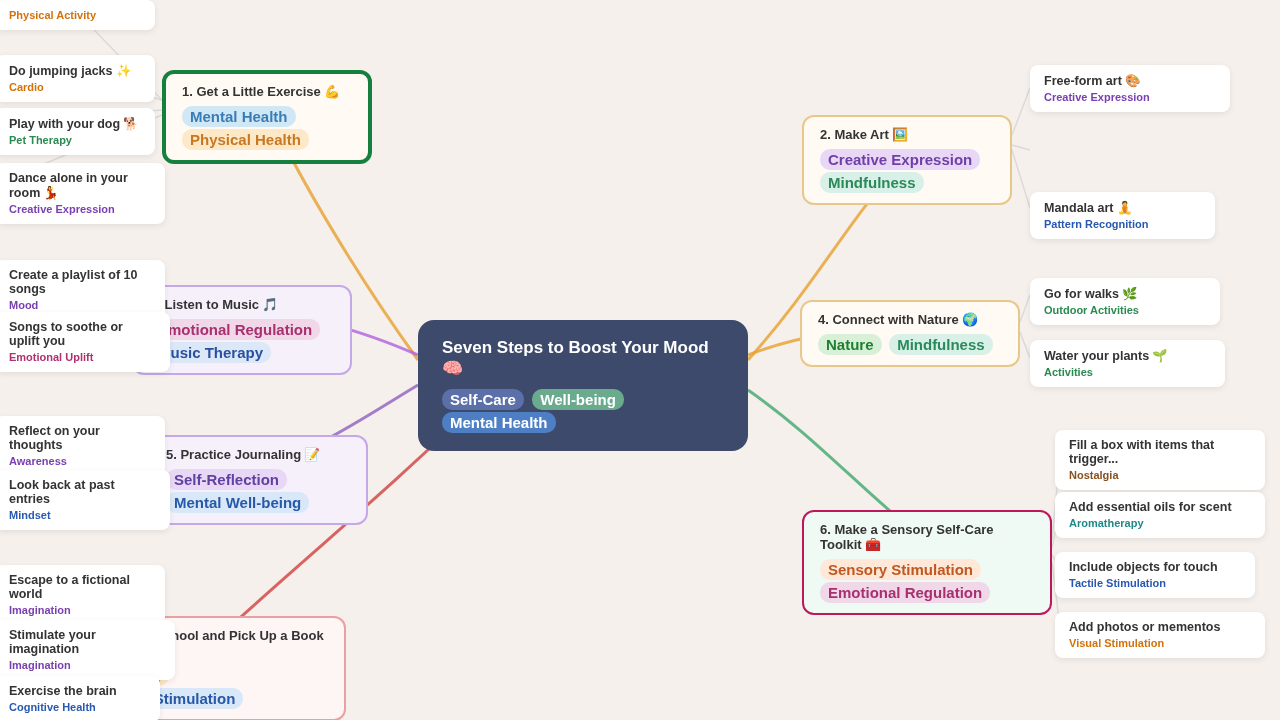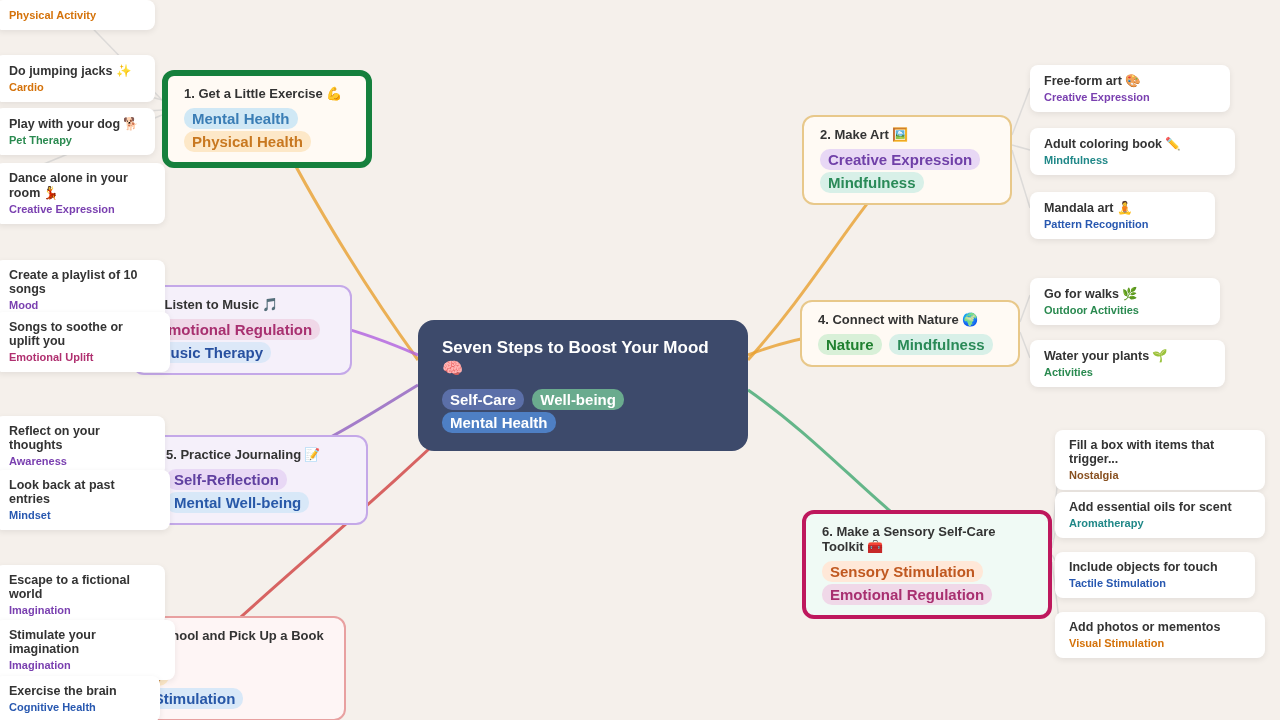--- a/index.html
+++ b/index.html
@@ -63,21 +63,21 @@
       position: absolute;
       border-radius: 12px;
       padding: 10px 16px;
       font-size: 13px;
       font-weight: 600;
       border: 2px solid transparent;
     }
 
     .step-1 {
       background: #fffaf4;
-      border: 6px solid #15803d;
+      border: 4px solid #15803d;
       left: 162px;
       top: 70px;
       width: 210px;
     }
 
     .step-2 {
       background: #fffaf4;
       border: 2px solid #e8c88a;
       left: 802px;
       top: 115px;
@@ -103,21 +103,21 @@
     .step-5 {
       background: #f5f0fa;
       border: 2px solid #c4a8e8;
       left: 148px;
       top: 435px;
       width: 220px;
     }
 
     .step-6 {
       background: #f0faf5;
-      border: 4px solid #be185d;
+      border: 2px solid #be185d;
       left: 802px;
       top: 510px;
       width: 250px;
     }
 
     .step-7 {
       background: #fef5f5;
       border: 2px solid #e8a0a0;
       left: 76px;
       top: 616px;
@@ -294,24 +294,20 @@
   <div class="leaf-node" style="left:-5px; top:163px; width:170px;">
     <div class="leaf-title">Dance alone in your room 💃</div>
     <span class="leaf-tag tag-purple">Creative Expression</span>
   </div>
 
   <div class="leaf-node" style="left:1030px; top:65px; width:200px;">
     <div class="leaf-title">Free-form art 🎨</div>
     <span class="leaf-tag tag-purple">Creative Expression</span>
   </div>
 
-  <div class="leaf-node" style="left:1030px; top:128px; width:205px;">
-    <div class="leaf-title">Adult coloring book ✏️</div>
-    <span class="leaf-tag tag-teal">Mindfulness</span>
-  </div>
 
   <div class="leaf-node" style="left:1030px; top:192px; width:185px;">
     <div class="leaf-title">Mandala art 🧘</div>
     <span class="leaf-tag tag-blue">Pattern Recognition</span>
   </div>
 
   <div class="leaf-node" style="left:-5px; top:260px; width:170px;">
     <div class="leaf-title">Create a playlist of 10 songs</div>
     <span class="leaf-tag tag-purple">Mood</span>
   </div>

